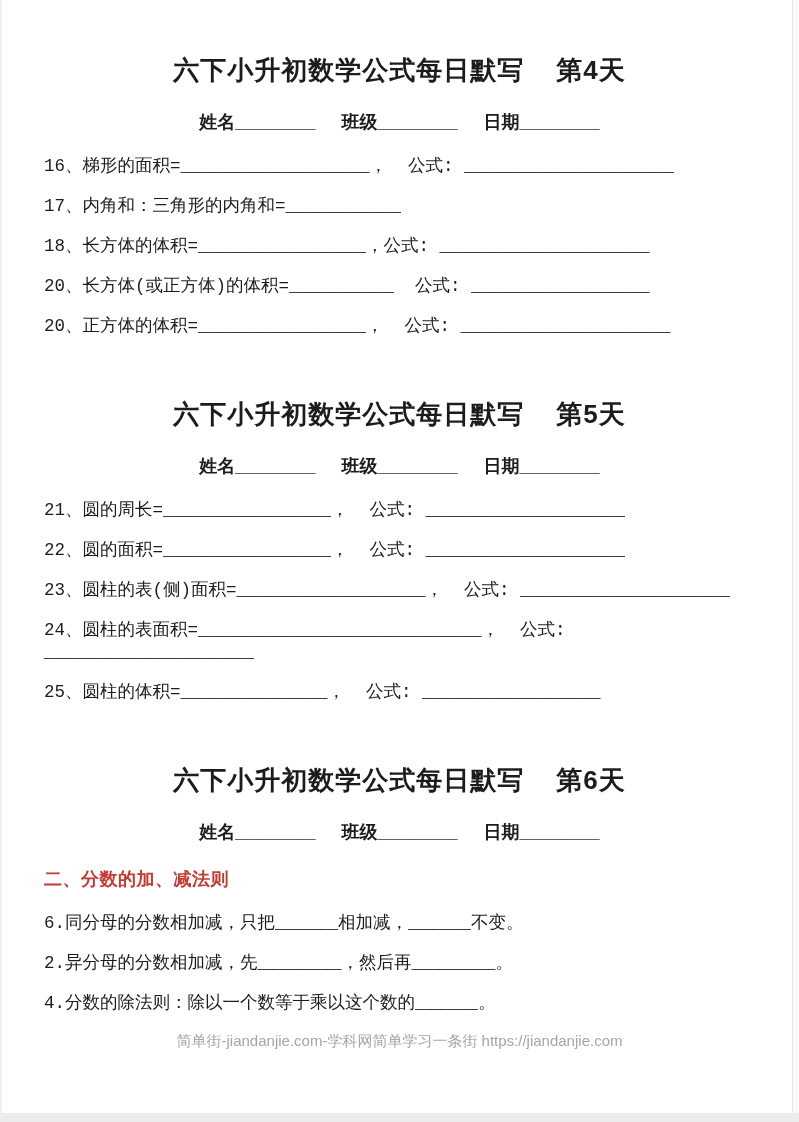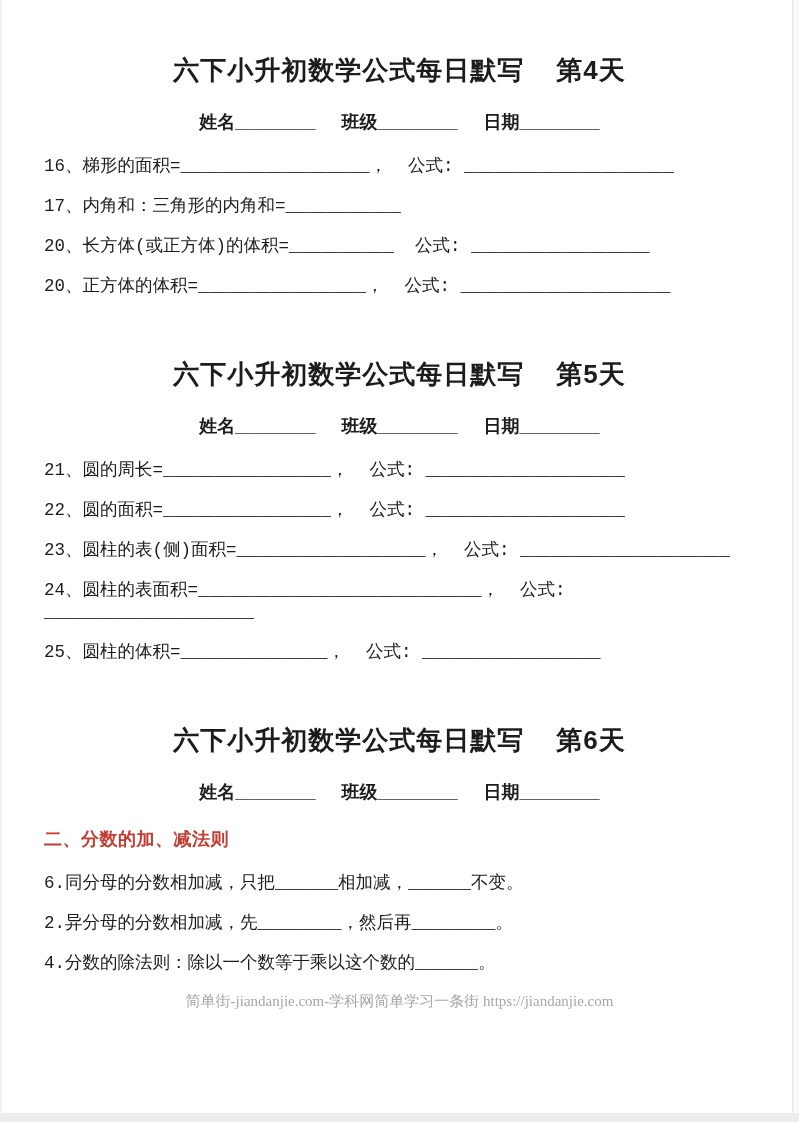--- a/index.html
+++ b/index.html
@@ -55,21 +55,20 @@
   }
 
   .sheet-section + .sheet-section { margin-top: 62px; }
 
   .footer {
     margin-top: 10px;
     text-align: center;
     font-size: 15px;
     color: var(--footer-gray, #a6a6a6);
     white-space: pre;
-    font-family: Liberation Serif, serif;
   }
 
   .edge-left  { position: absolute; top: 0; left: 0; width: 2px; height: 100%; background: #f0f0f0; }
   .edge-right { position: absolute; top: 0; right: 0; width: 6px; height: 100%; background: #fafafa; border-left: 1px solid #e6e6e6; }
   .edge-bottom{ position: absolute; left: 0; bottom: 0; width: 100%; height: 9px; background: #ececeb; }
 </style>
 </head>
 <body>
 
 <div class="page">
@@ -77,20 +76,21 @@
       <section class="sheet-section">
     <h1 class="section-title"><span>六下小升初数学公式每日默写</span><span class="day-label">第4天</span></h1>
     <div class="fields-row">
       
     <span class="field"><span class="field-label">姓名</span><span class="field-blank">________</span></span><span class="field"><span class="field-label">班级</span><span class="field-blank">________</span></span><span class="field"><span class="field-label">日期</span><span class="field-blank">________</span></span></div>
 
     <div class="items">
 
     <div class="item">16、梯形的面积=__________________，  公式: ____________________</div>
           <div class="item">17、内角和：三角形的内角和=___________</div>
+          <div class="item">18、长方体的体积=________________，公式: ____________________</div>
           <div class="item">20、长方体(或正方体)的体积=__________  公式: _________________</div>
           <div class="item">20、正方体的体积=________________，  公式: ____________________</div>
         </div>
   </section>
       <section class="sheet-section">
     <h1 class="section-title"><span>六下小升初数学公式每日默写</span><span class="day-label">第5天</span></h1>
     <div class="fields-row">
       
     <span class="field"><span class="field-label">姓名</span><span class="field-blank">________</span></span><span class="field"><span class="field-label">班级</span><span class="field-blank">________</span></span><span class="field"><span class="field-label">日期</span><span class="field-blank">________</span></span></div>
 

